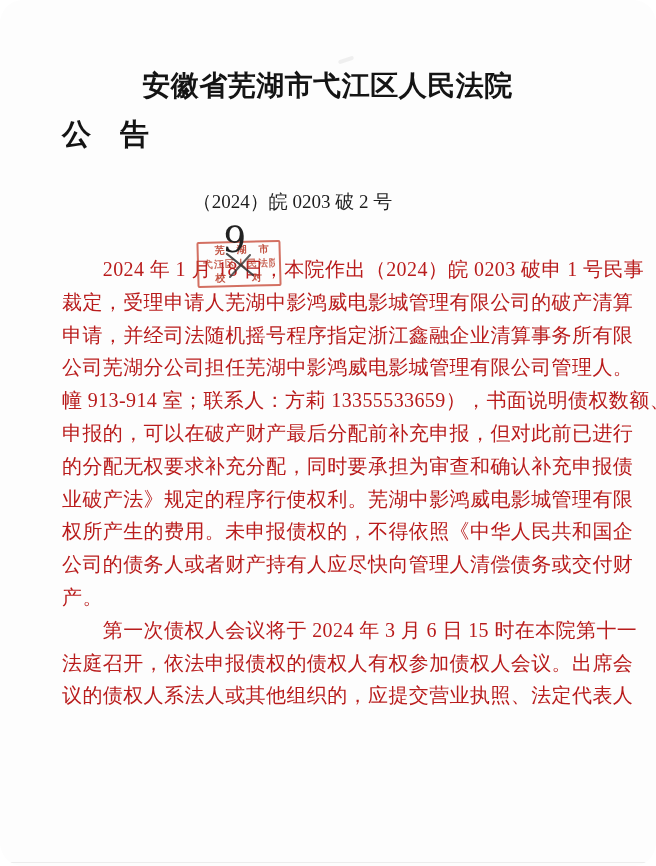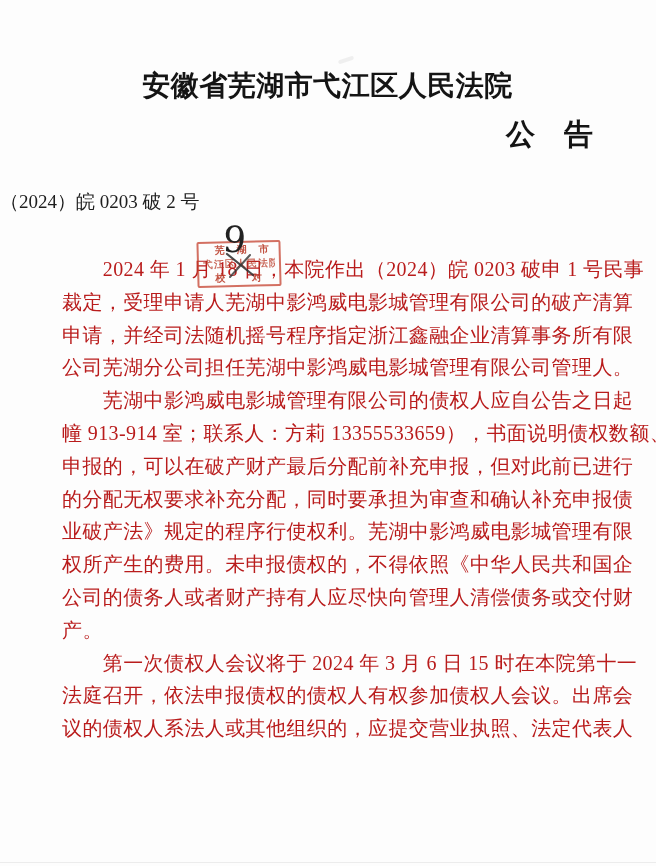--- a/index.html
+++ b/index.html
@@ -9,44 +9,45 @@
   }
   .page {
     position: relative;
     width: 656px;
     height: 866px;
     margin: 0 auto;
     background: #fdfdfd;
     overflow: hidden;
     font-family: "Liberation Serif", "DejaVu Serif", serif;
     color: #1d1d1d;
+    border-radius: 23px;
   }
   .court-title {
     margin: 0;
     padding: 68px 63px 0 62px;
     text-align: center;
     font-size: 28px;
     line-height: 36px;
     font-weight: bold;
     color: #141414;
     letter-spacing: 0.5px;
   }
   .doc-type {
     margin-top: 12px;
     padding: 0 63px 0 62px;
-    text-align: right;
+    text-align: left;
     font-size: 29px;
     line-height: 36px;
     font-weight: bold;
     color: #141414;
   }
   .case-number {
     margin-top: 38px;
     padding-right: 71px;
-    text-align: left;
+    text-align: center;
     font-size: 19px;
     line-height: 24px;
     color: #1d1d1d;
   }
   .body-text {
     margin-top: 39px;
     padding: 0 40px 0 62px;
   }
   .body-line {
     height: 32.8px;
@@ -132,21 +133,20 @@
 
   <div class="doc-type">公　告</div>
 
   <div class="case-number">（2024）皖 0203 破 2 号</div>
 
   <div class="body-text">
     <div class="body-line">　　2024 年 1 月 18 日，本院作出（2024）皖 0203 破申 1 号民事</div>
     <div class="body-line">裁定，受理申请人芜湖中影鸿威电影城管理有限公司的破产清算</div>
     <div class="body-line">申请，并经司法随机摇号程序指定浙江鑫融企业清算事务所有限</div>
     <div class="body-line">公司芜湖分公司担任芜湖中影鸿威电影城管理有限公司管理人。</div>
-    <div class="body-line">　　芜湖中影鸿威电影城管理有限公司的债权人应自公告之日起</div>
     <div class="body-line">幢 913-914 室；联系人：方莉 13355533659），书面说明债权数额、</div>
     <div class="body-line">申报的，可以在破产财产最后分配前补充申报，但对此前已进行</div>
     <div class="body-line">的分配无权要求补充分配，同时要承担为审查和确认补充申报债</div>
     <div class="body-line">业破产法》规定的程序行使权利。芜湖中影鸿威电影城管理有限</div>
     <div class="body-line">权所产生的费用。未申报债权的，不得依照《中华人民共和国企</div>
     <div class="body-line">公司的债务人或者财产持有人应尽快向管理人清偿债务或交付财</div>
     <div class="body-line">产。</div>
     <div class="body-line">　　第一次债权人会议将于 2024 年 3 月 6 日 15 时在本院第十一</div>
     <div class="body-line">法庭召开，依法申报债权的债权人有权参加债权人会议。出席会</div>
     <div class="body-line">议的债权人系法人或其他组织的，应提交营业执照、法定代表人</div>

